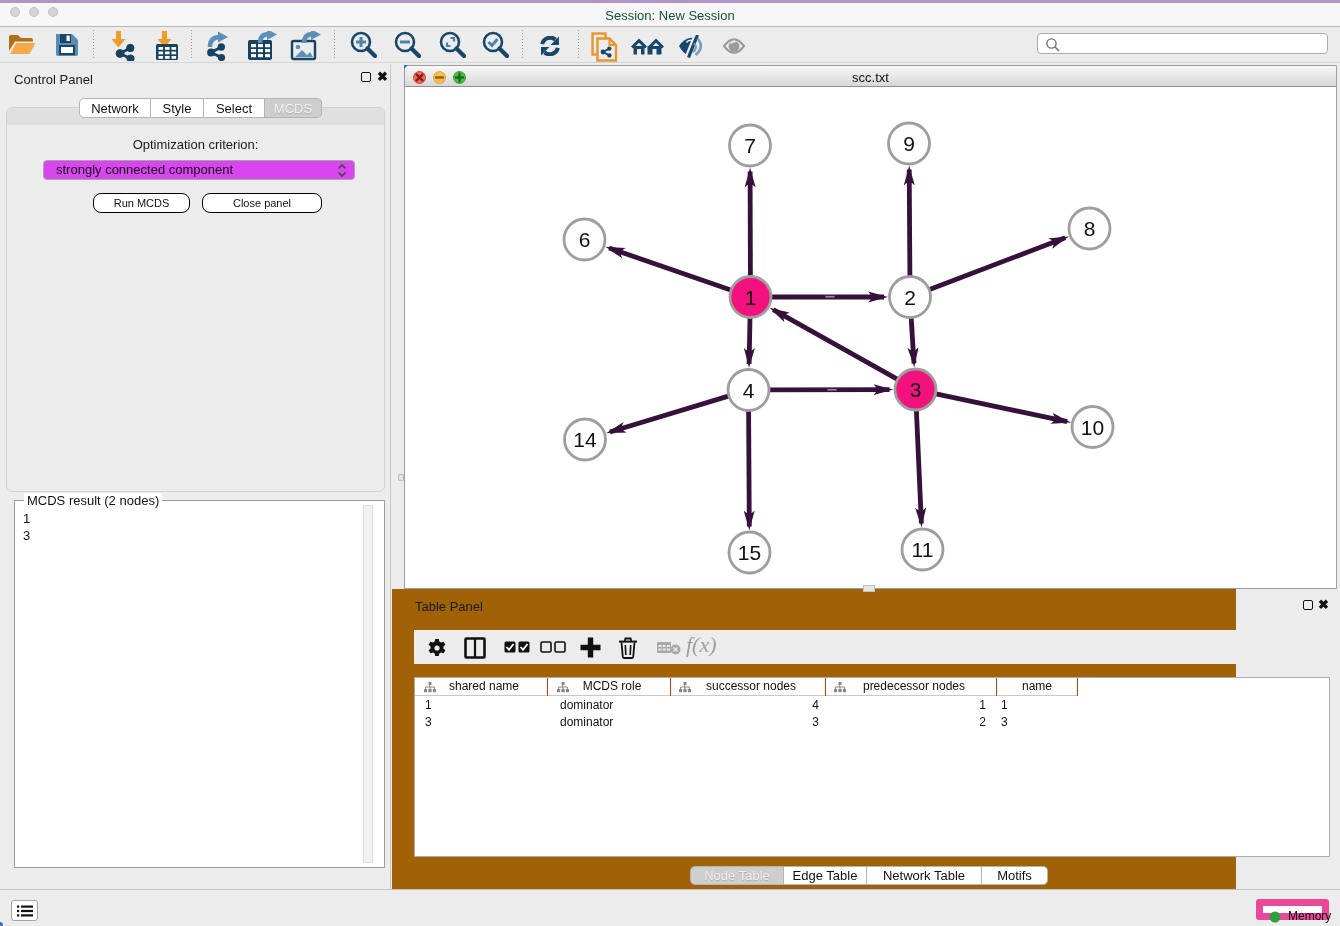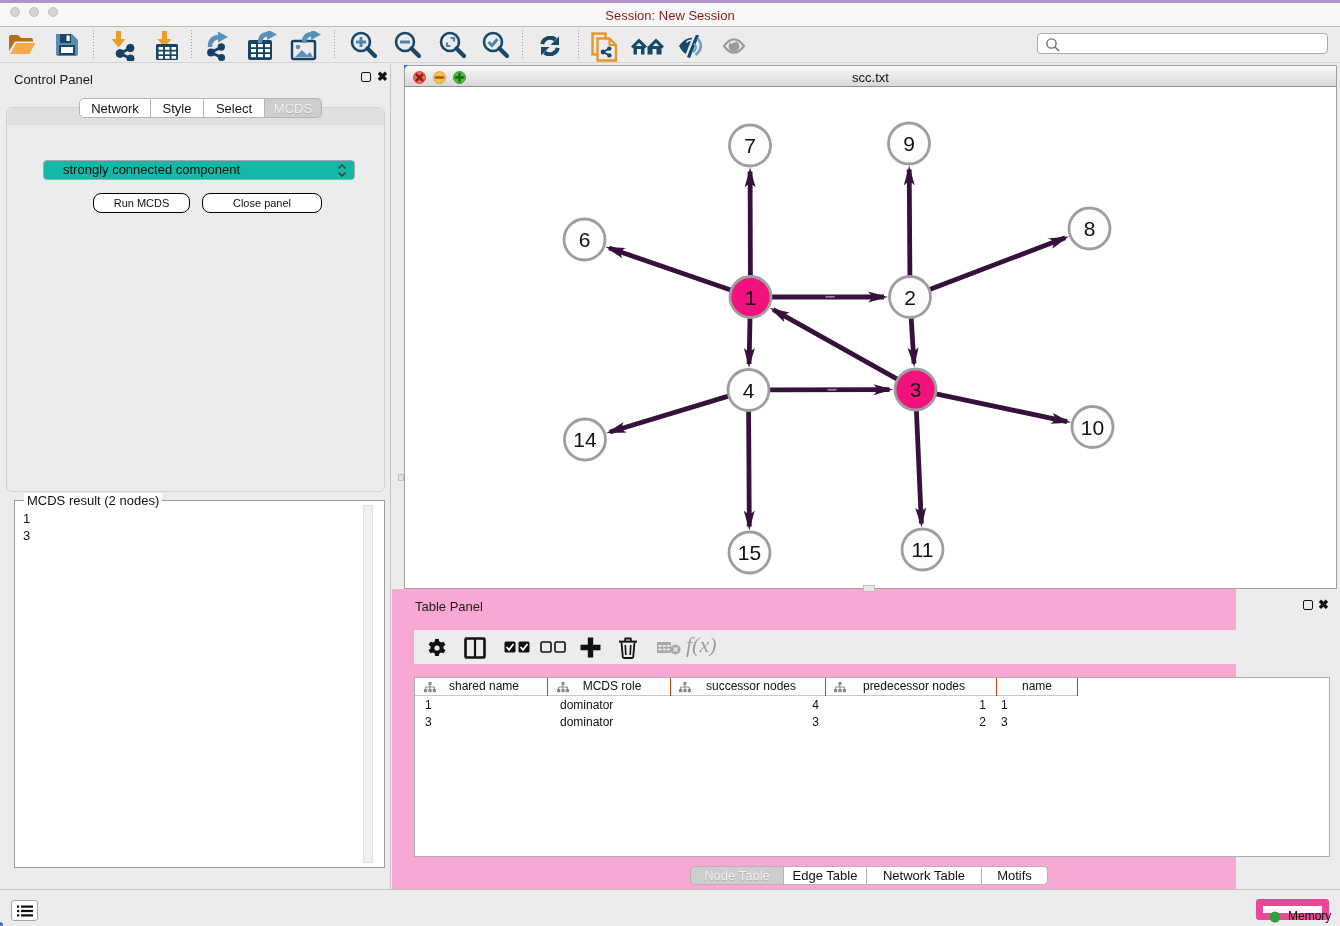--- a/index.html
+++ b/index.html
@@ -2,51 +2,51 @@
 <html><head>
 <meta charset="utf-8">
 <style>
   * { margin:0; padding:0; box-sizing:border-box; }
   html,body { width:1340px; height:926px; overflow:hidden; }
   body { font-family:"Liberation Sans", sans-serif; background:#ececec; position:relative; }
   .abs { position:absolute; }
   #topstrip { left:0; top:0; width:1340px; height:3px; background:#b193c6; }
   #titlebar { left:0; top:3px; width:1340px; height:24px; background:#f7f7f7; border-bottom:1px solid #b8b8b8; }
   .tl-gray { position:absolute; top:4px; width:10px; height:10px; border-radius:50%; background:#d4d4d4; border:1px solid #c2c2c2; }
-  #wintitle { position:absolute; top:5px; left:0; width:100%; text-align:center; font-size:13px; color:#7f1d1d; }
+  #wintitle { position:absolute; top:5px; left:0; width:100%; text-align:center; font-size:13px; color:#14532d; }
   #toolbar { left:0; top:28px; width:1340px; height:35px; background:#ececec; border-bottom:1px solid #d4d4d4; }
   .tbi { position:absolute; top:3px; }
   .tsep { position:absolute; top:2px; height:30px; width:1px; background-image:repeating-linear-gradient(#9a9a9a 0 1px, transparent 1px 3px); }
   #searchbox { position:absolute; left:1037px; top:5px; width:291px; height:21px; background:#fff; border:1px solid #ababab; border-radius:4px; }
   
   #cpanel { left:0; top:64px; width:391px; height:825px; background:#ececec; border-right:1px solid #c6c6c6; }
   #cp-title { position:absolute; left:14px; top:8px; font-size:13px; color:#1a1a1a; }
   .float-btn { position:absolute; top:8px; width:10px; height:10px; border:1.5px solid #111; border-radius:2px; }
   .close-x { position:absolute; top:5px; font-size:13px; font-weight:bold; color:#111; }
   #cp-body { position:absolute; left:6px; top:43px; width:379px; height:385px; background:#ececec; border:1px solid #d2d2d2; border-radius:6px; }
   #cp-body-top { position:absolute; left:0px; top:0px; width:377px; height:17px; background:#e0e0e0; border-radius:6px 6px 0 0; }
   #cp-tabs { position:absolute; left:79px; top:34px; height:20px; display:flex; }
   .cptab { height:20px; background:#fff; border:1px solid #b4b4b4; border-left:none; font-size:13px; color:#111; text-align:center; line-height:19px; }
   .cptab.first { border-left:1px solid #b4b4b4; border-radius:5px 0 0 5px; }
   .cptab.sel { background:#cecece; color:#f2f2f2; border-radius:0 5px 5px 0; text-shadow:0 1px 1px #aaa; }
   #optlabel { position:absolute; left:0; top:73px; width:391px; text-align:center; font-size:13px; color:#1a1a1a; }
-  #optselect { position:absolute; left:43px; top:96px; width:312px; height:20px; background:#14b8a6; border:1px solid #a6a6a6; border-radius:4px; font-size:13px; color:#111; line-height:18px; padding-left:19px; }
+  #optselect { position:absolute; left:43px; top:96px; width:312px; height:20px; background:#d946ef; border:1px solid #a6a6a6; border-radius:4px; font-size:13px; color:#111; line-height:18px; padding-left:12px; }
   .btn { position:absolute; height:20px; background:#fff; border:1px solid #000000; border-radius:8px; font-size:11px; color:#111; text-align:center; line-height:18px; }
   #mcdsbox { position:absolute; left:14px; top:436px; width:371px; height:368px; background:#fff; border:1px solid #9b9b9b; }
   #mcdslegend { position:absolute; left:9px; top:-8px; background:#fff; padding:0 3px; font-size:13px; color:#111; }
   #mcdscontent { position:absolute; left:8px; top:9px; font-size:13px; color:#111; line-height:17px; }
   #mcdsscroll { position:absolute; right:11px; top:4px; width:10px; height:358px; background:#f2f2f2; border:1px solid #e0e0e0; }
   
   #netwin { left:404px; top:65px; width:933px; height:524px; }
   #nw-titlebar { position:absolute; left:0; top:0; width:933px; height:22px; background:linear-gradient(#f8f8f8,#d8d8d8); border:1px solid #9e9e9e; border-bottom:1px solid #8e8e8e; border-radius:2px 2px 0 0; }
   .tl { position:absolute; top:4.5px; width:13px; height:13px; border-radius:50%; }
   #nw-title { position:absolute; top:4px; width:100%; text-align:center; font-size:13px; color:#111; }
   #nw-canvas { position:absolute; left:0; top:22px; width:933px; height:502px; background:#fff; border:1px solid #9e9e9e; border-top:none; }
   
-  #tpanel { left:392px; top:589px; width:844px; height:300px; background:#f9a8d4; }
+  #tpanel { left:392px; top:589px; width:844px; height:300px; background:#a16207; }
   #tp-title { position:absolute; left:23px; top:10px; font-size:13px; color:#1a1a1a; }
   #tp-toolbar { position:absolute; left:22px; top:41px; width:917px; height:34px; background:#ececec; }
   #tp-table { position:absolute; left:22px; top:88px; width:916px; height:180px; background:#fff; border:1px solid #adadad; }
   #tp-header { position:absolute; left:0; top:0; height:18px; background:#fdfdfd; border-bottom:1px solid #c8c8c8; font-size:12px; color:#111; }
   .th { position:absolute; top:0; height:18px; border-right:1px solid #c2410c; text-align:center; line-height:17px; font-size:12px; color:#111; }
   .td { position:absolute; font-size:12px; color:#111; height:17px; line-height:17px; }
   #tp-tabs { position:absolute; left:298px; top:277px; height:19px; display:flex; }
   .tptab { height:19px; background:#fff; border:1px solid #b4b4b4; border-left:none; font-size:13px; color:#111; line-height:18px; text-align:center; }
   .tptab.sel { background:#cecece; color:#f0f0f0; border-radius:5px 0 0 5px; border-left:1px solid #b4b4b4; text-shadow:0 1px 1px #aaa; }
   .tptab.last { border-radius:0 5px 5px 0; }
@@ -217,20 +217,21 @@
   <div class="close-x" style="left:377px">✖</div>
   <div id="cp-body">
       <div id="cp-body-top"></div>
     </div>
   <div id="cp-tabs">
     <div class="cptab first" style="width:72px">Network</div>
       <div class="cptab" style="width:53px">Style</div>
       <div class="cptab" style="width:61px">Select</div>
       <div class="cptab sel" style="width:57px">MCDS</div>
   </div>
+  <div id="optlabel">Optimization criterion:</div>
   <div id="optselect">strongly connected component<svg style="position:absolute;right:7px;top:3px" width="10" height="13" viewBox="0 0 10 13">
         <path d="M1.5,4.5 L5,1 L8.5,4.5 M1.5,8.5 L5,12 L8.5,8.5" fill="none" stroke="#444" stroke-width="1.7"></path>
       </svg></div>
   <div class="btn" style="left:93px; top:129px; width:97px;">Run MCDS</div>
   <div class="btn" style="left:202px; top:129px; width:120px;">Close panel</div>
   <div id="mcdsbox">
     <div id="mcdslegend">MCDS result (2 nodes)</div>
     <div id="mcdscontent">1<br>3</div>
     <div id="mcdsscroll"></div>
   </div>

